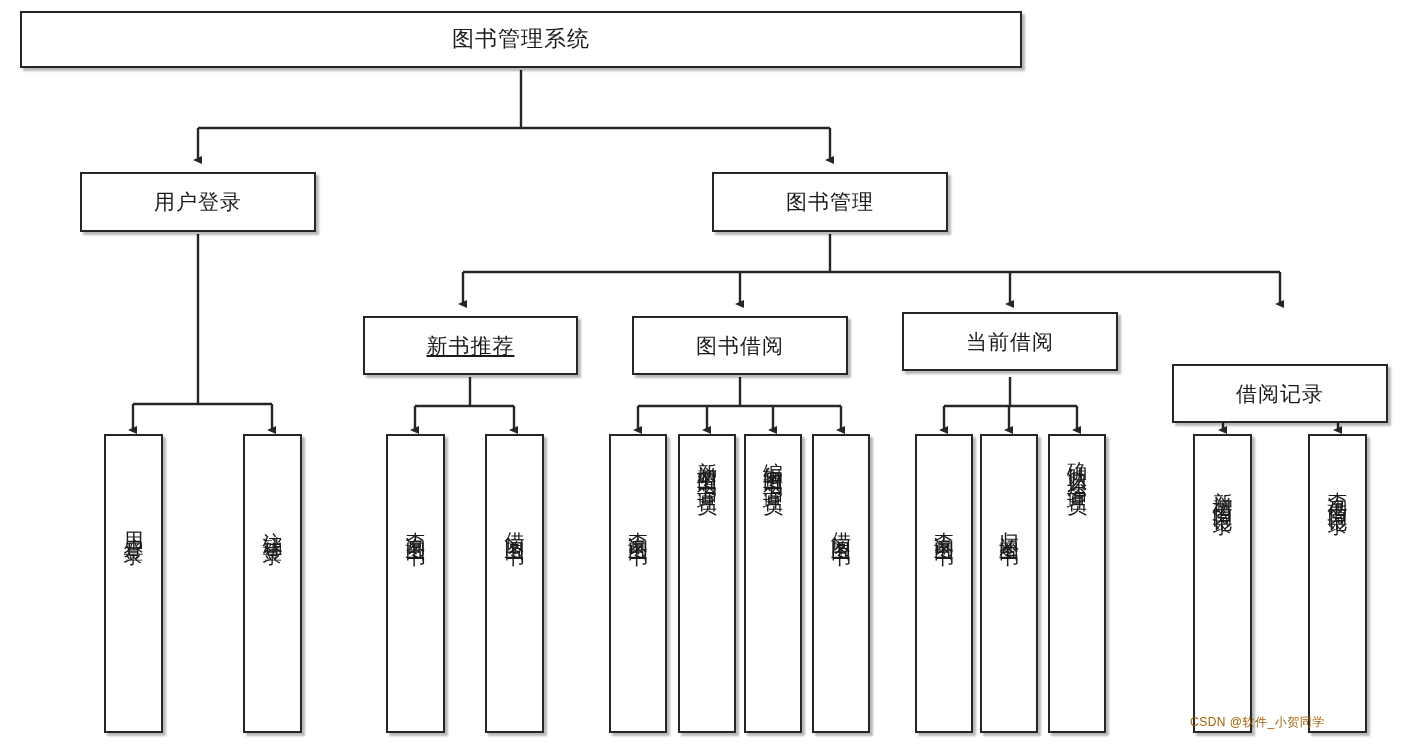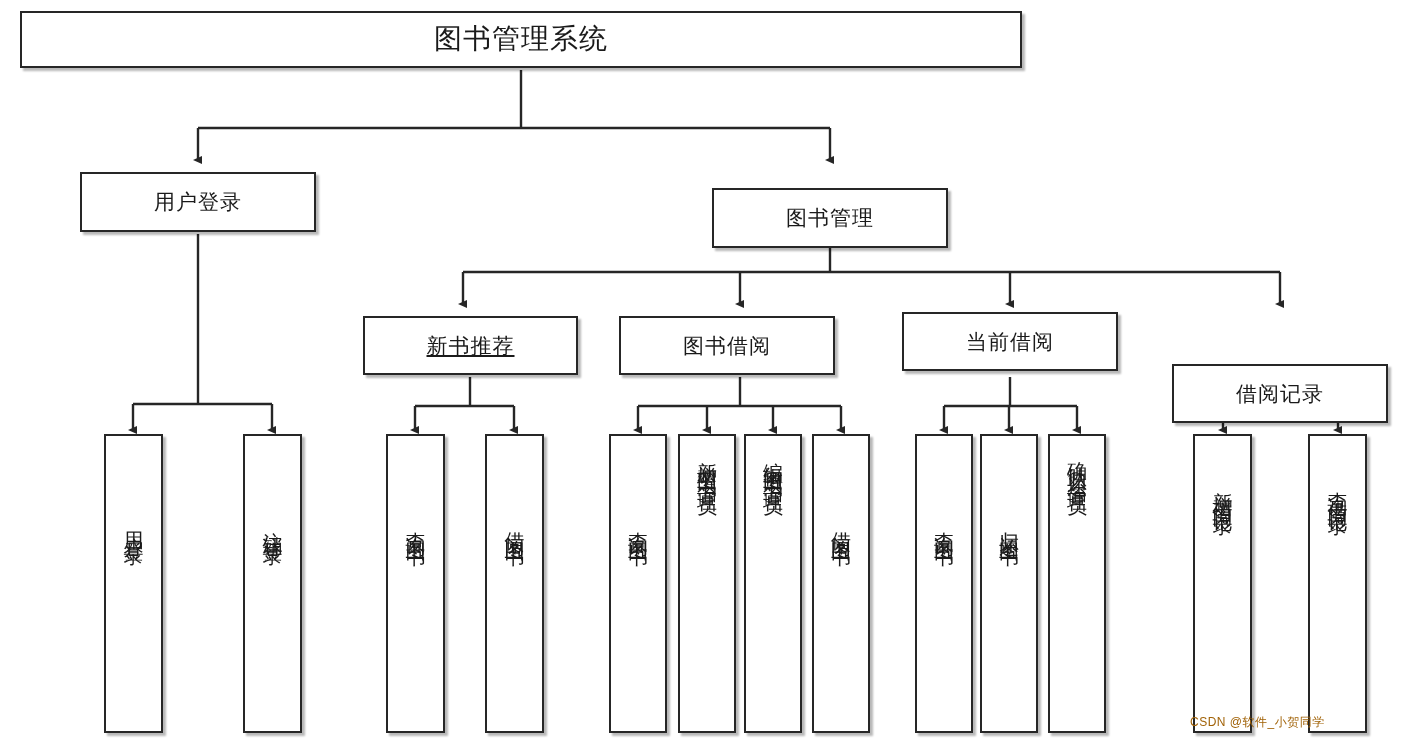--- a/index.html
+++ b/index.html
@@ -42,21 +42,21 @@
     display: block;
     line-height: 1.22;
     letter-spacing: 1px;
     white-space: nowrap;
   }
   
   .node.h .node-label {
     font-size: 21px;
   }
   .node.h.root .node-label {
-    font-size: 28px;
+    font-size: 22px;
   }
   
   .node.v {
     align-items: flex-start;
     padding-top: 14px;
   }
   .node.v .node-label {
     writing-mode: vertical-rl;
     text-orientation: upright;
     font-size: 20px;
@@ -131,28 +131,28 @@
     </g>
   </svg>
 
   <div class="node h root" style="left:20px; top:11px; width:1002px; height:57px;">
     <span class="node-label">图书管理系统</span>
   </div>
 
   <div class="node h" style="left:80px; top:172px; width:236px; height:60px;">
     <span class="node-label">用户登录</span>
   </div>
-  <div class="node h" style="left:712px; top:188px; width:236px; height:60px;text-align:right;">
+  <div class="node h" style="left:712px; top:172px; width:236px; height:60px;text-align:right;">
     <span class="node-label">图书管理</span>
   </div>
 
   <div class="node h" style="left:363px; top:316px; width:215px; height:59px;text-decoration:underline;">
     <span class="node-label">新书推荐</span>
   </div>
-  <div class="node h" style="left:619px; top:316px; width:216px; height:59px;">
+  <div class="node h" style="left:632px; top:316px; width:216px; height:59px;">
     <span class="node-label">图书借阅</span>
   </div>
   <div class="node h" style="left:902px; top:312px; width:216px; height:59px;">
     <span class="node-label">当前借阅</span>
   </div>
   <div class="node h" style="left:1172px; top:316px; width:216px; height:59px;margin-top:48px;">
     <span class="node-label">借阅记录</span>
   </div>
 
   <div class="node v" style="left:104px; top:434px; width:59px; height:299px; padding-top:80px;">

